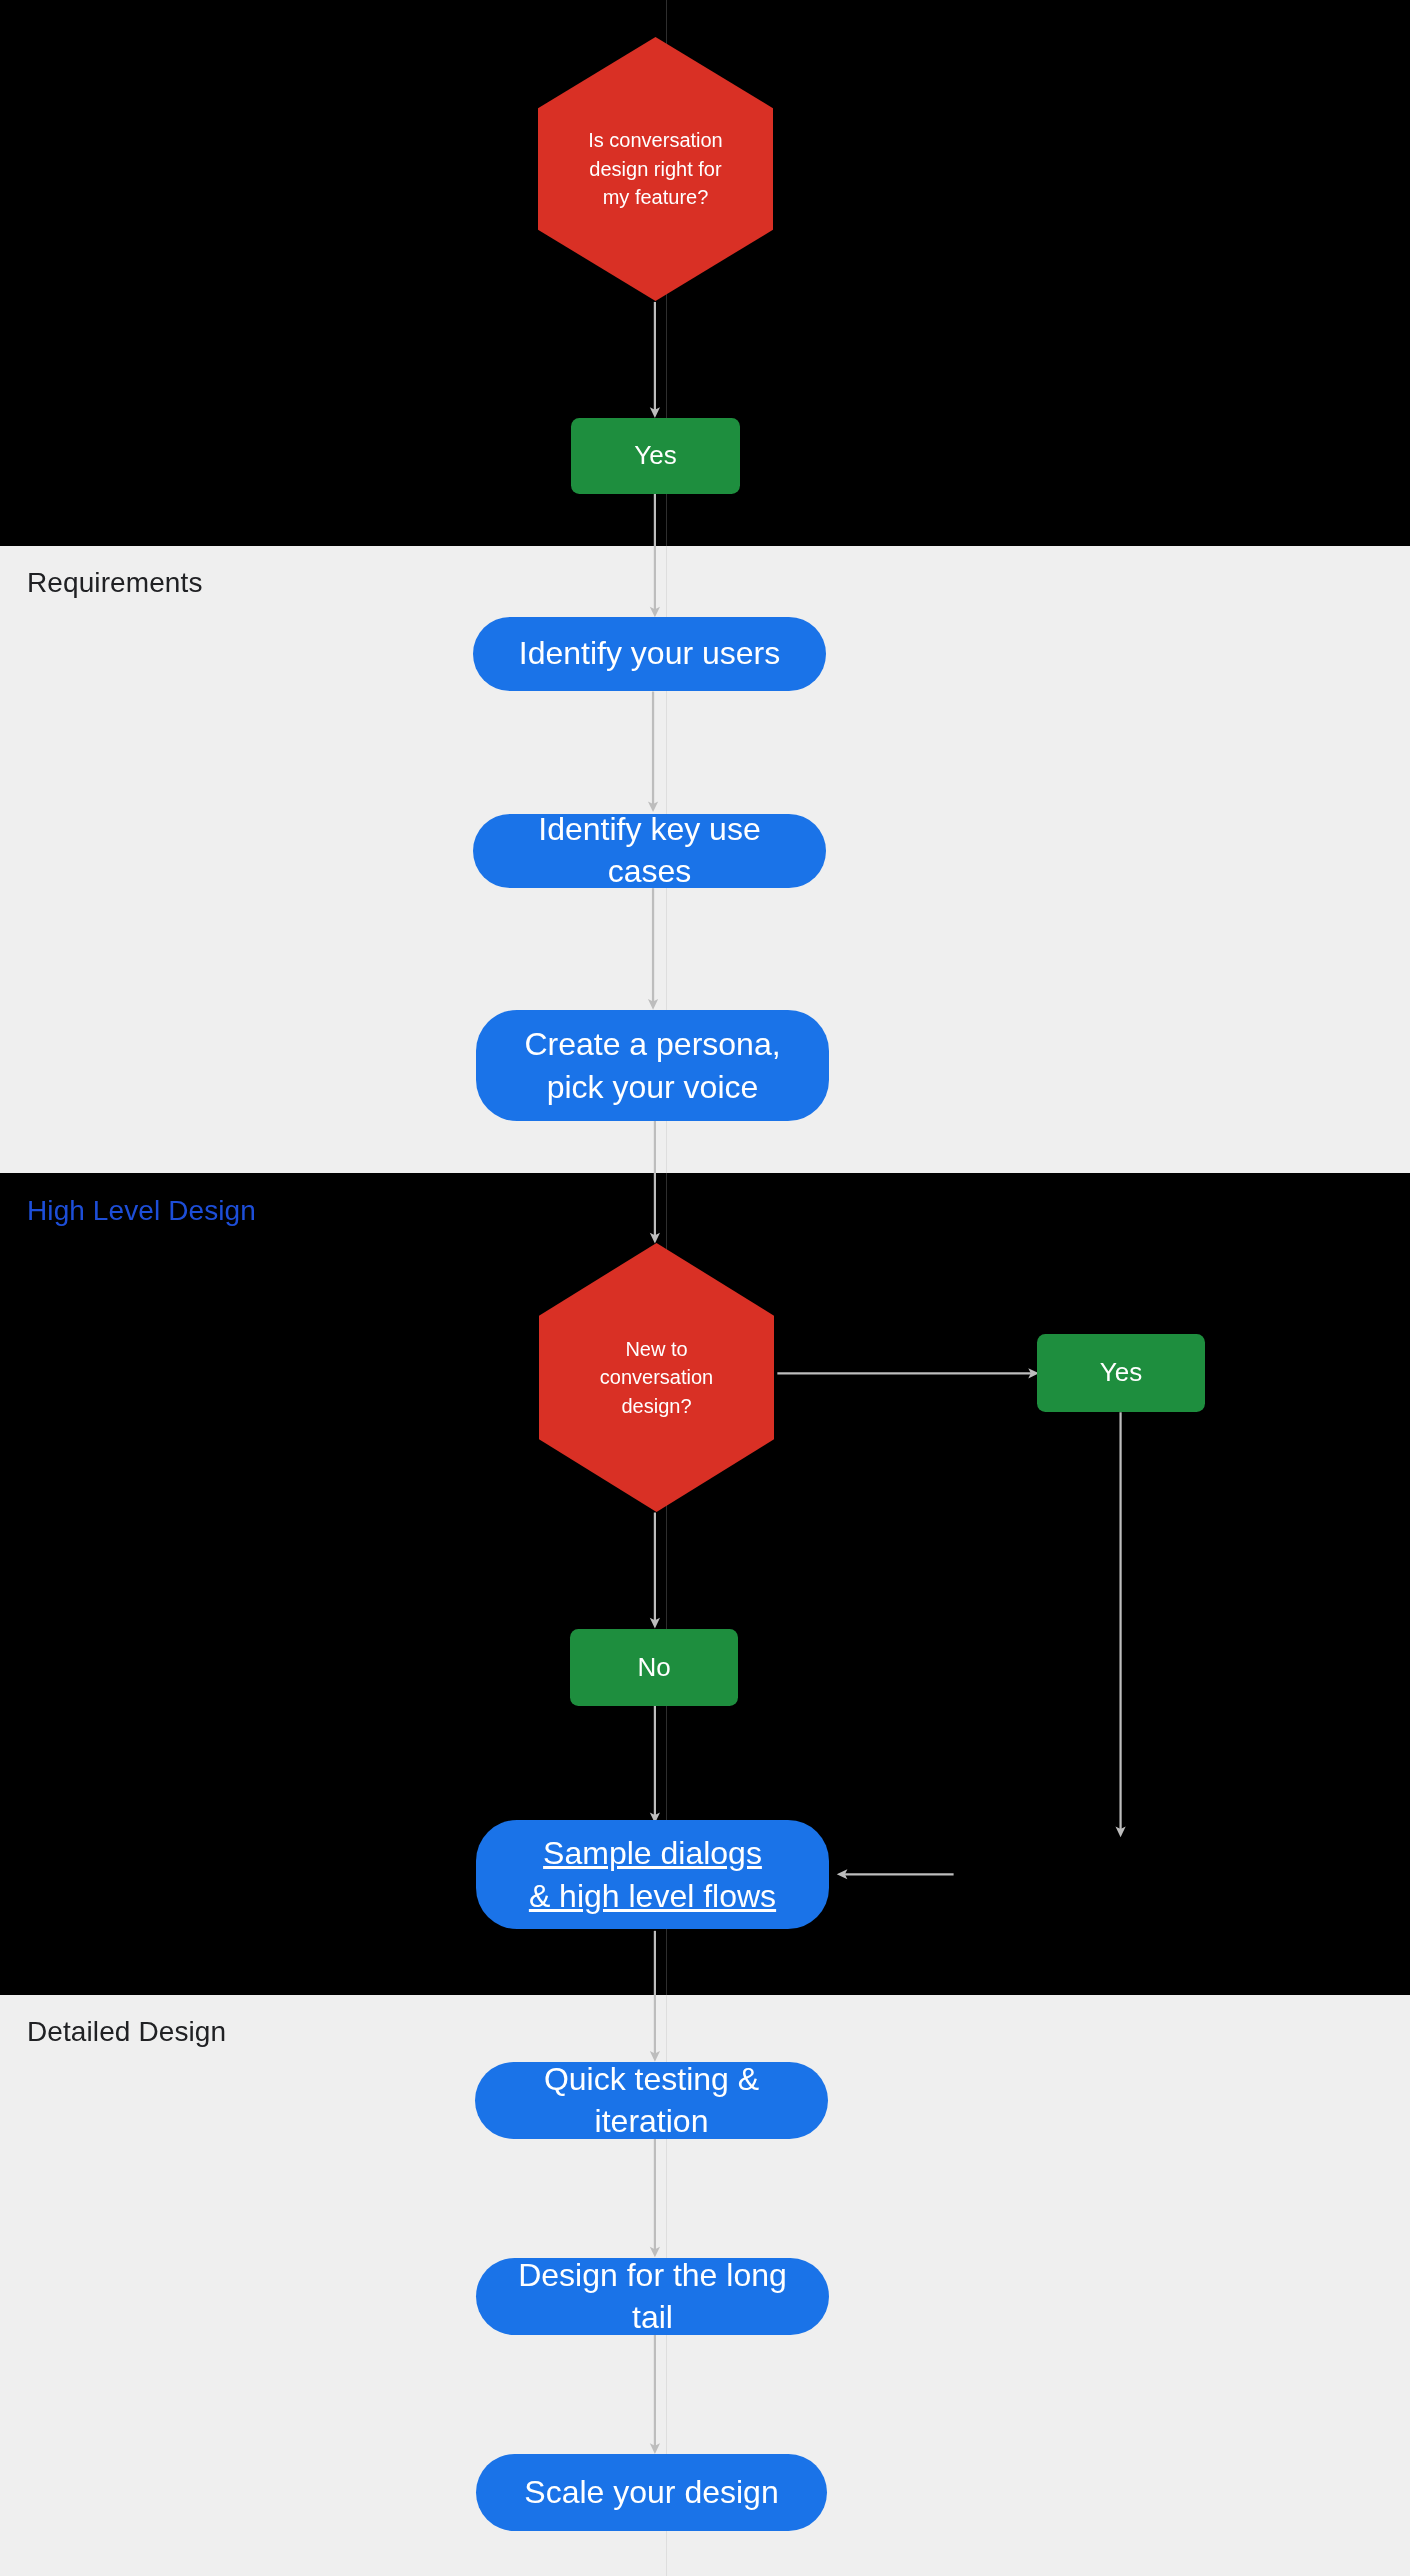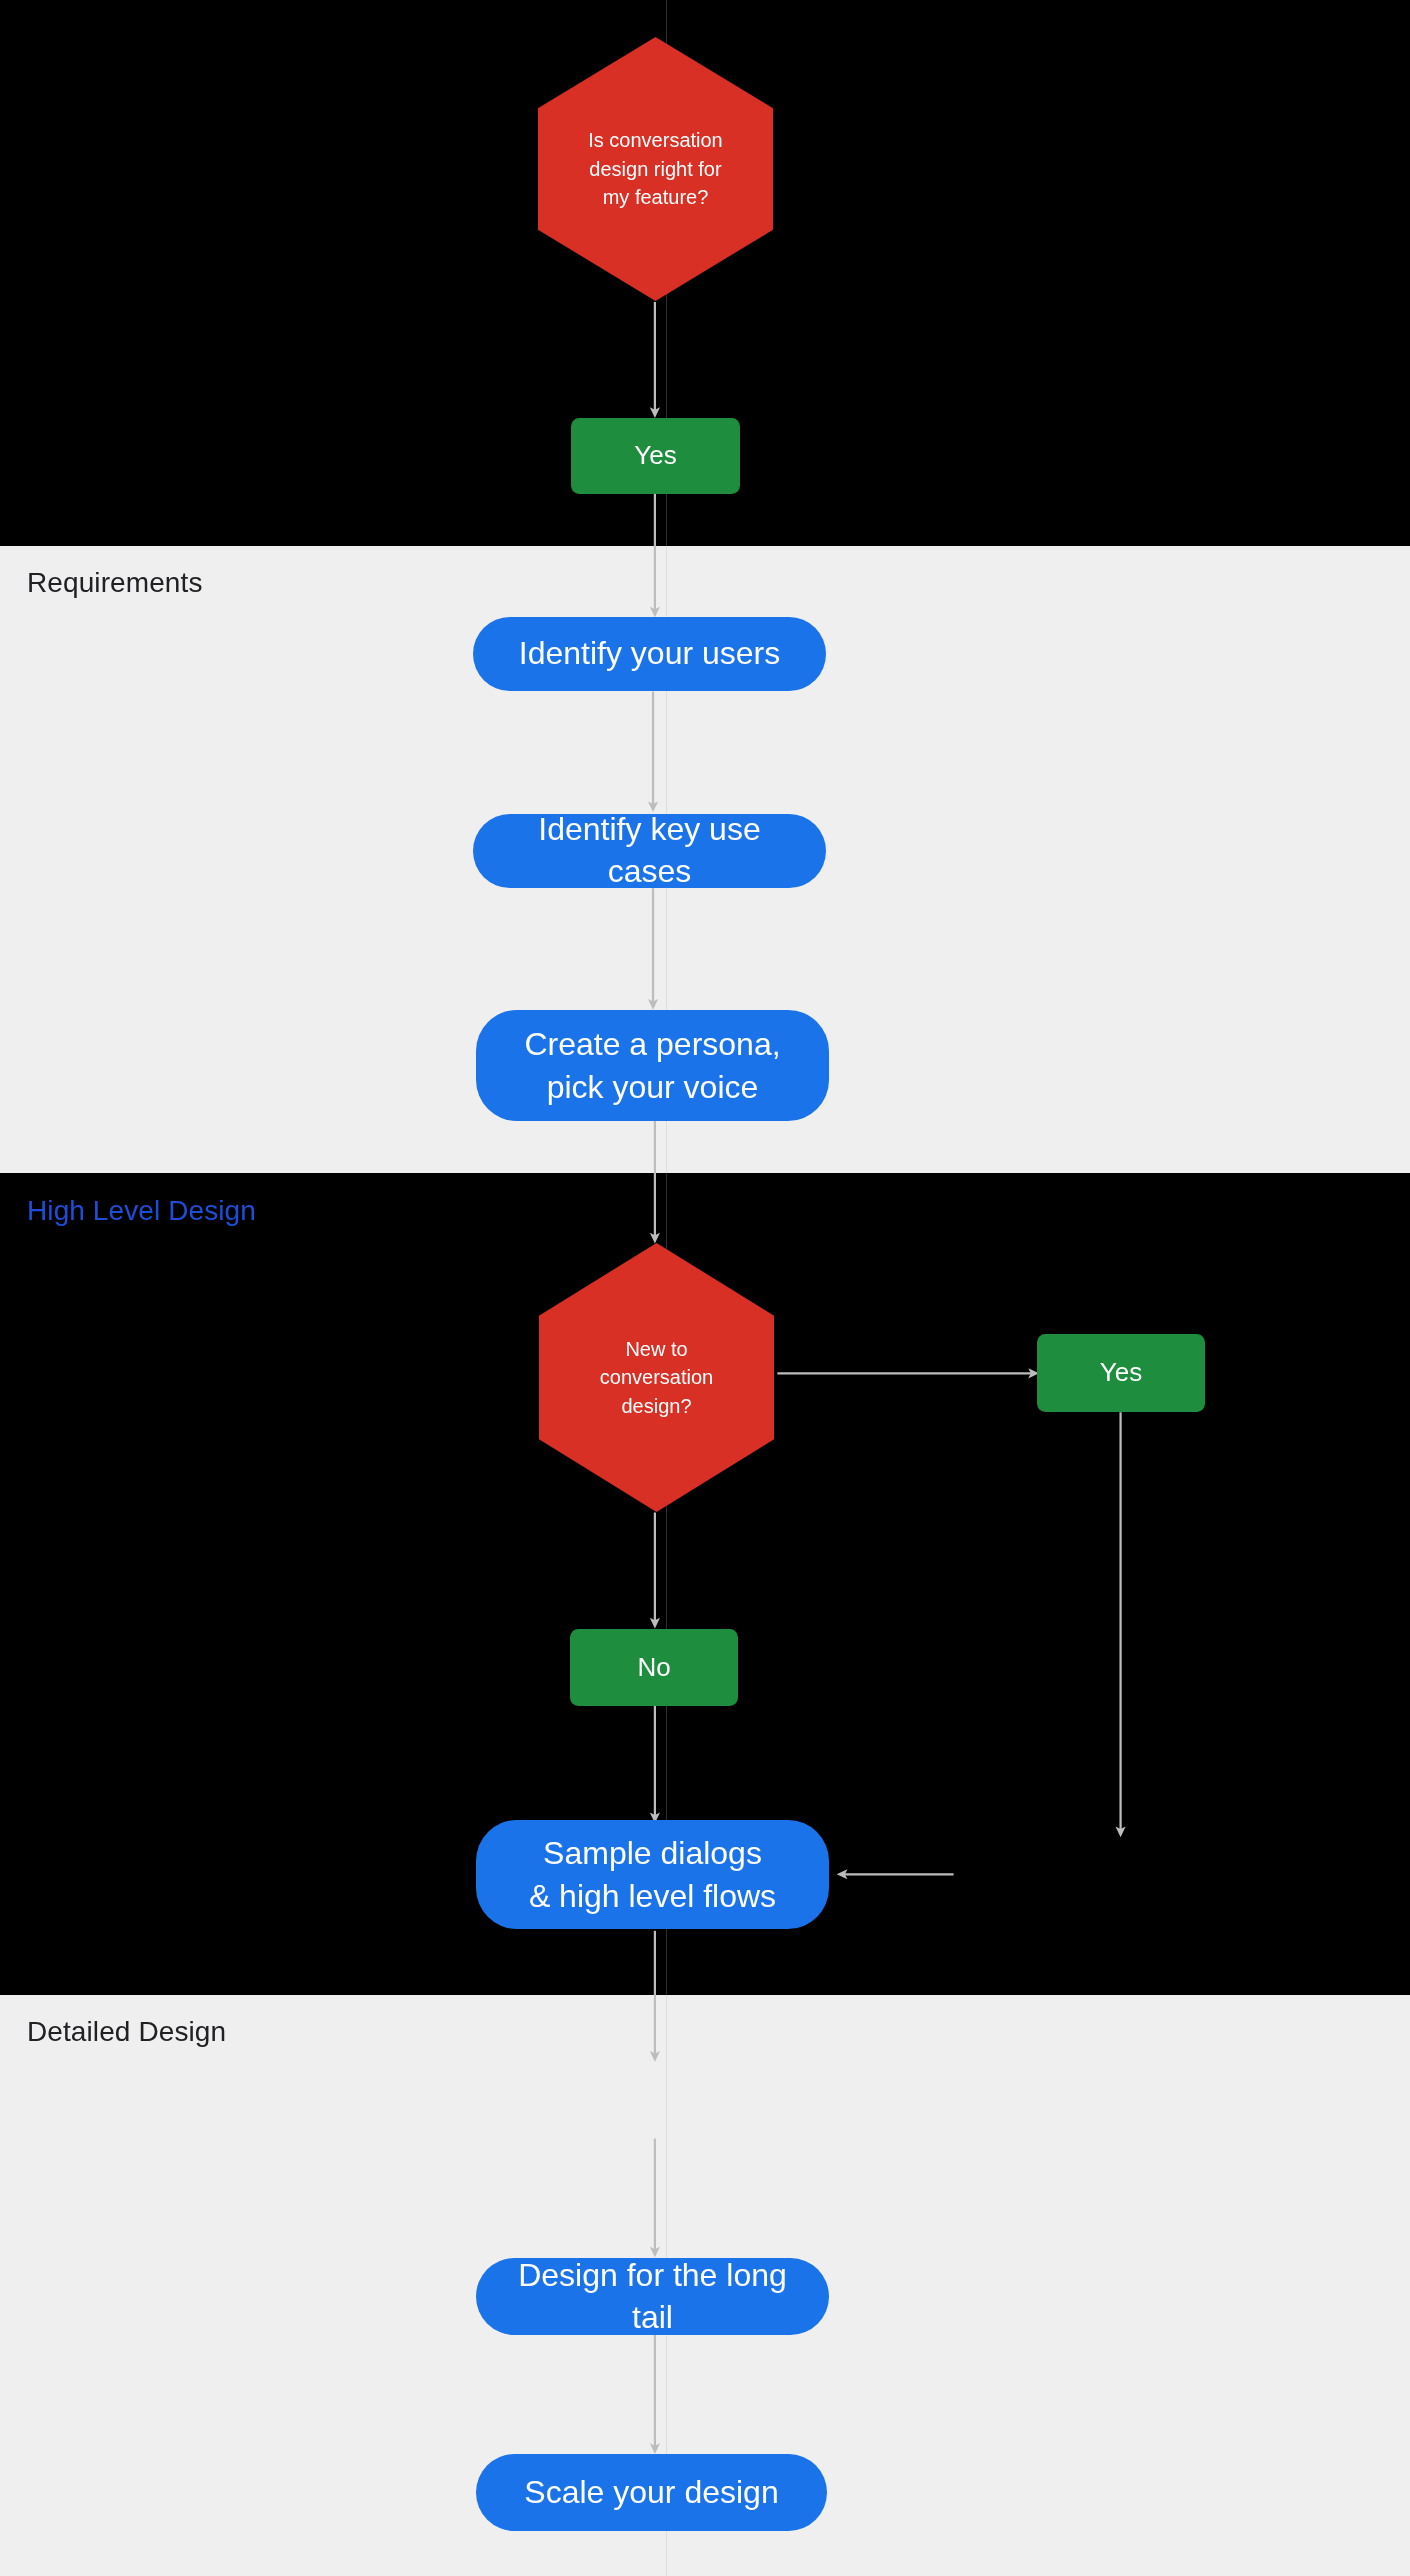--- a/index.html
+++ b/index.html
@@ -192,27 +192,30 @@
 
   <div class="node rect" style="left:1037px;top:1334px;width:168px;height:78px;">
     <span>Yes</span>
   </div>
 
   <div class="node rect" style="left:570px;top:1629px;width:168px;height:77px;">
     <span>No</span>
   </div>
 
 
-  <div class="node pill two-line" style="left:476px;top:1820px;width:353px;height:109px;">
+  <div class="node pill two-line" style="left:476px;top:1820px;width:353px;height:109px;text-decoration:underline;">
     <div>
       <div>Sample dialogs</div>
       <div>&amp; high level flows</div>
     </div>
   </div>
 
+  <div class="node pill" style="left:475px;top:2062px;width:353px;height:77px;">
+    <span>Quick testing &amp; iteration</span>
+  </div>
 
   <div class="node pill" style="left:476px;top:2258px;width:353px;height:77px;">
     <span>Design for the long tail</span>
   </div>
 
   <div class="node pill" style="left:476px;top:2454px;width:351px;height:77px;">
     <span>Scale your design</span>
   </div>
 
 </div>

